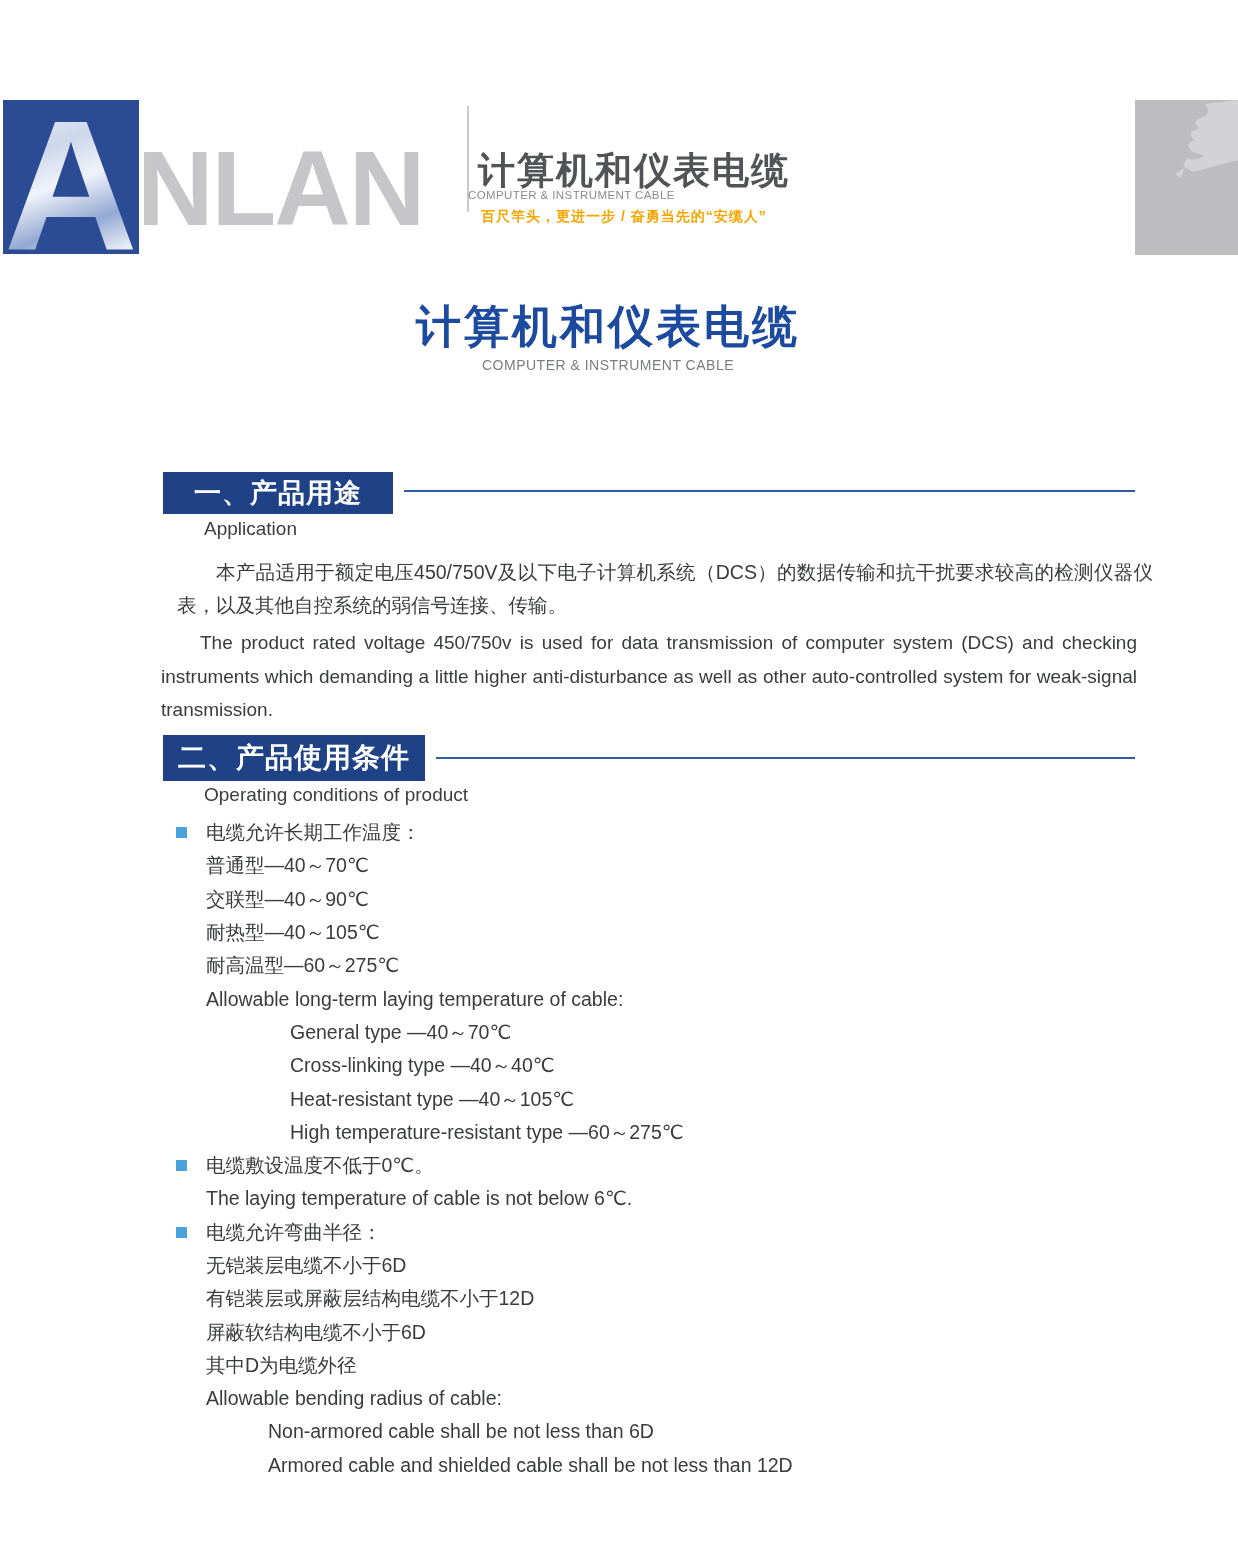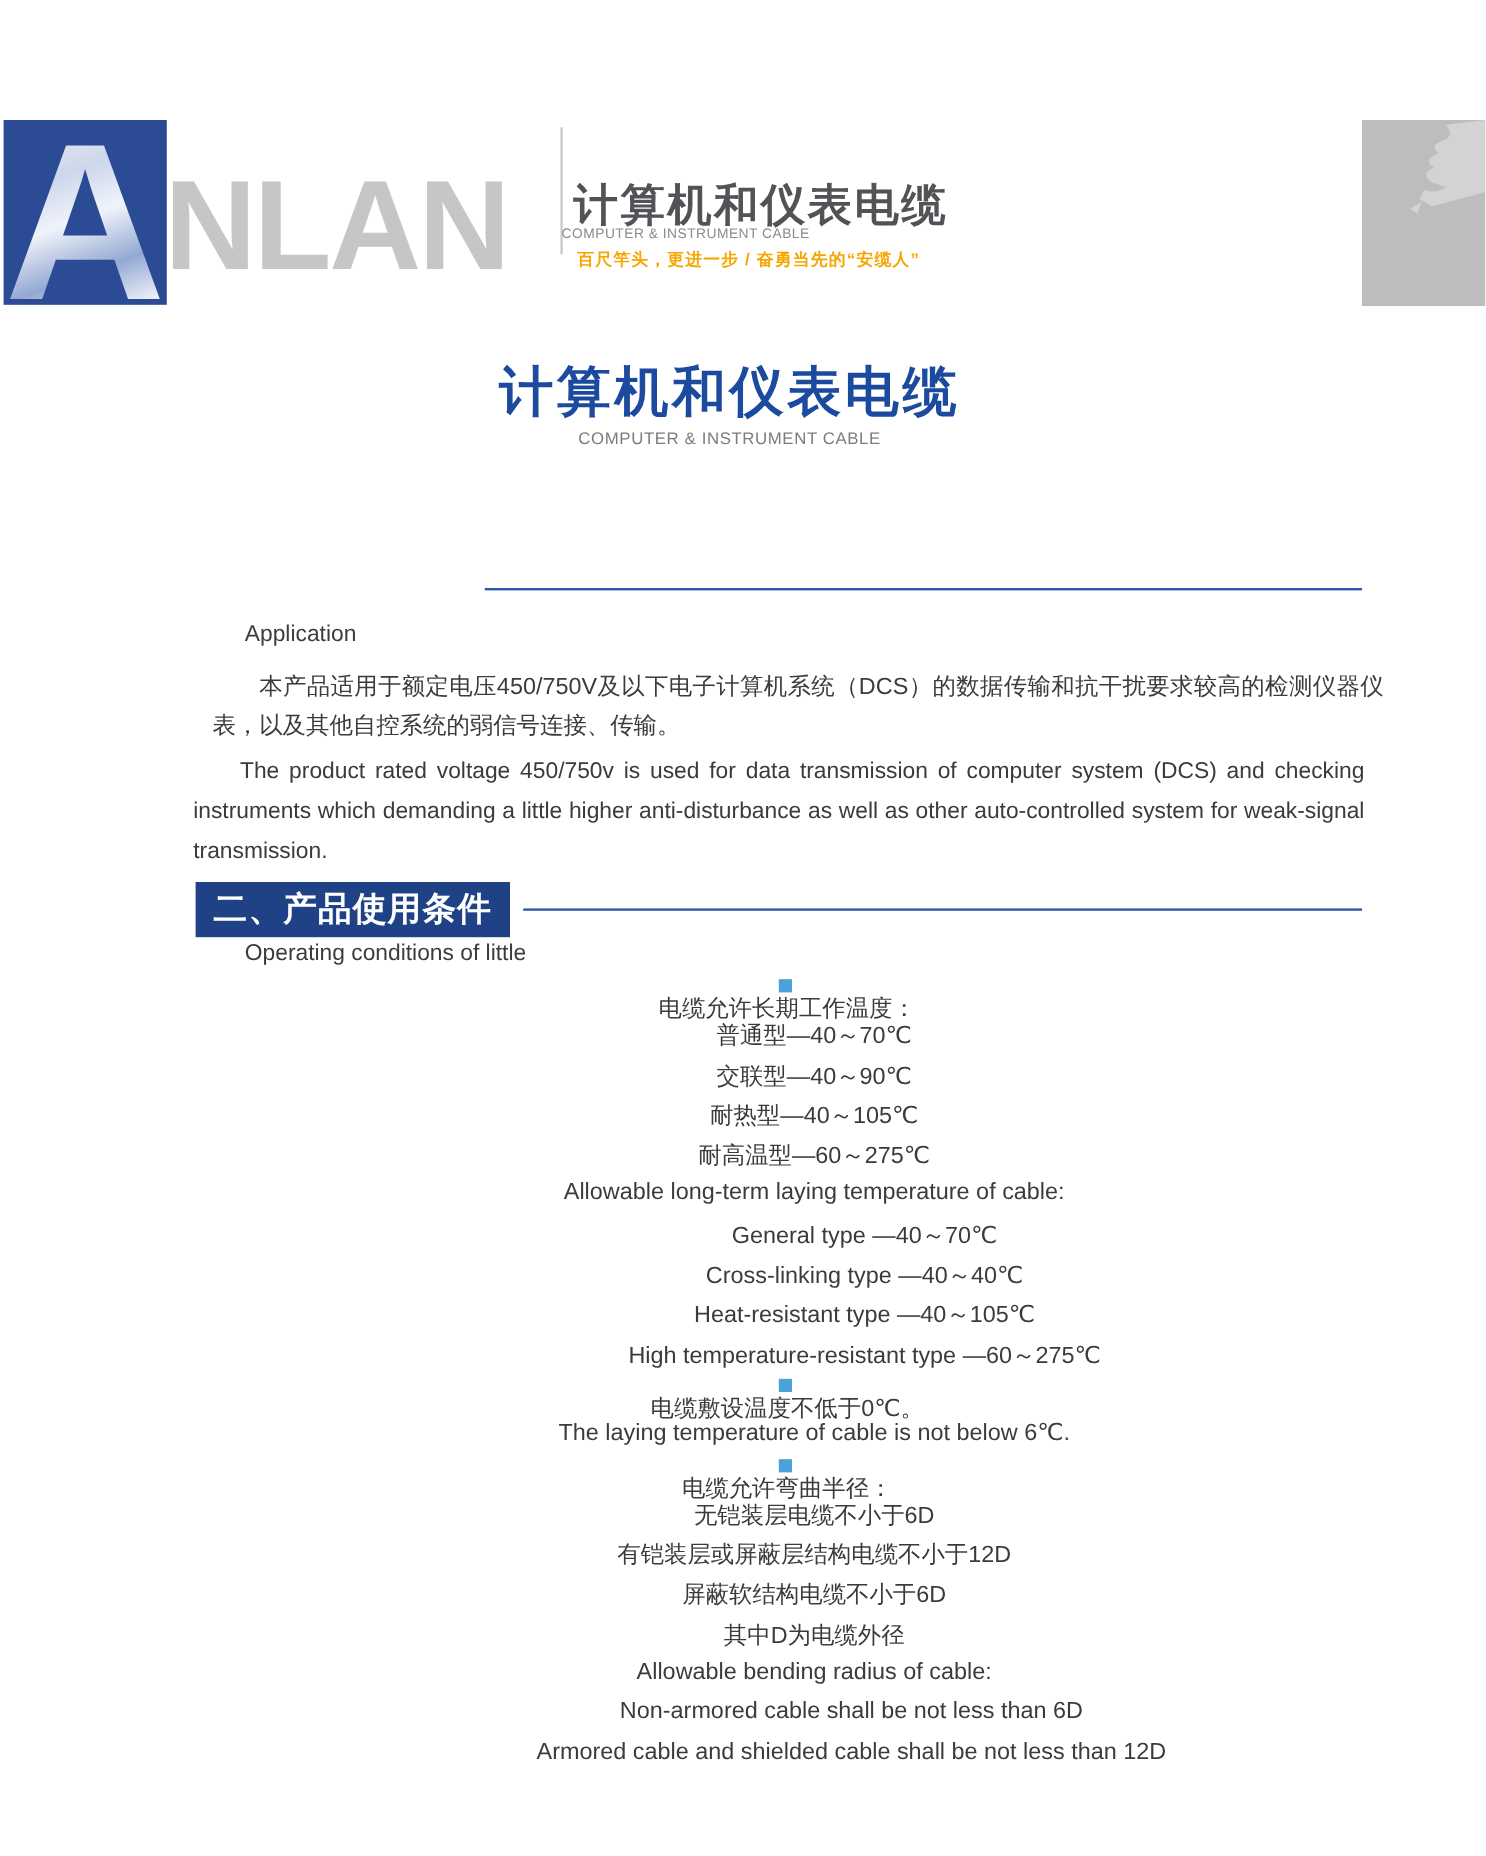--- a/index.html
+++ b/index.html
@@ -162,21 +162,20 @@
     left: 161px; top: 816px;
     width: 990px;
   }
   .row {
     display: flex;
     align-items: center;
     height: 33.3px;
     font-size: 19.5px;
     color: #3a3b3d;
     white-space: nowrap;
-    flex-direction: column;
   }
   .row .bullet {
     width: 11px; height: 11px;
     background: #4ba1d9;
     margin-left: 15px;
     margin-right: 19px;
     flex: 0 0 auto;
   }
   .row.l1 { padding-left: 45px; }
   .row.l2 { padding-left: 129px; }
@@ -198,30 +197,33 @@
   <div class="corner-box">
     <svg width="103" height="155" viewBox="0 0 103 155" xmlns="http://www.w3.org/2000/svg">
       <path d="M103,0 L70,4 Q78,14 66,18 Q56,21 64,28 Q50,33 60,40 Q48,44 58,52 L70,56 Q60,62 52,58 L48,66 L58,72 L103,60 Z" fill="#d3d3d5"></path>
       <path d="M40,74 L50,68 L46,78 Z" fill="#d3d3d5"></path>
     </svg>
   </div>
 
   <div class="hero-title-cn">计算机和仪表电缆</div>
   <div class="hero-title-en">COMPUTER &amp; INSTRUMENT CABLE</div>
 
+  <div class="sec-box one">
+    <span>一、产品用途</span>
+  </div>
   <div class="sec-rule one"></div>
   <div class="sec-sub one">Application</div>
   <div class="para para-cn">本产品适用于额定电压450/750V及以下电子计算机系统（DCS）的数据传输和抗干扰要求较高的检测仪器仪表，以及其他自控系统的弱信号连接、传输。</div>
   <div class="para para-en">The product rated voltage 450/750v is used for data transmission of computer system (DCS) and checking instruments which demanding a little higher anti-disturbance as well as other auto-controlled system for weak-signal transmission.</div>
 
   <div class="sec-box two">
     <span>二、产品使用条件</span>
   </div>
   <div class="sec-rule two"></div>
-  <div class="sec-sub two">Operating conditions of little</div>
+  <div class="sec-sub two">Operating conditions of product</div>
 
   <div class="cond-list">
       <div class="row">
       <span class="bullet"></span>
       <span class="row-text">电缆允许长期工作温度：</span>
     </div>
       <div class="row l1">
 
       <span class="row-text">普通型—40～70℃</span>
     </div>

